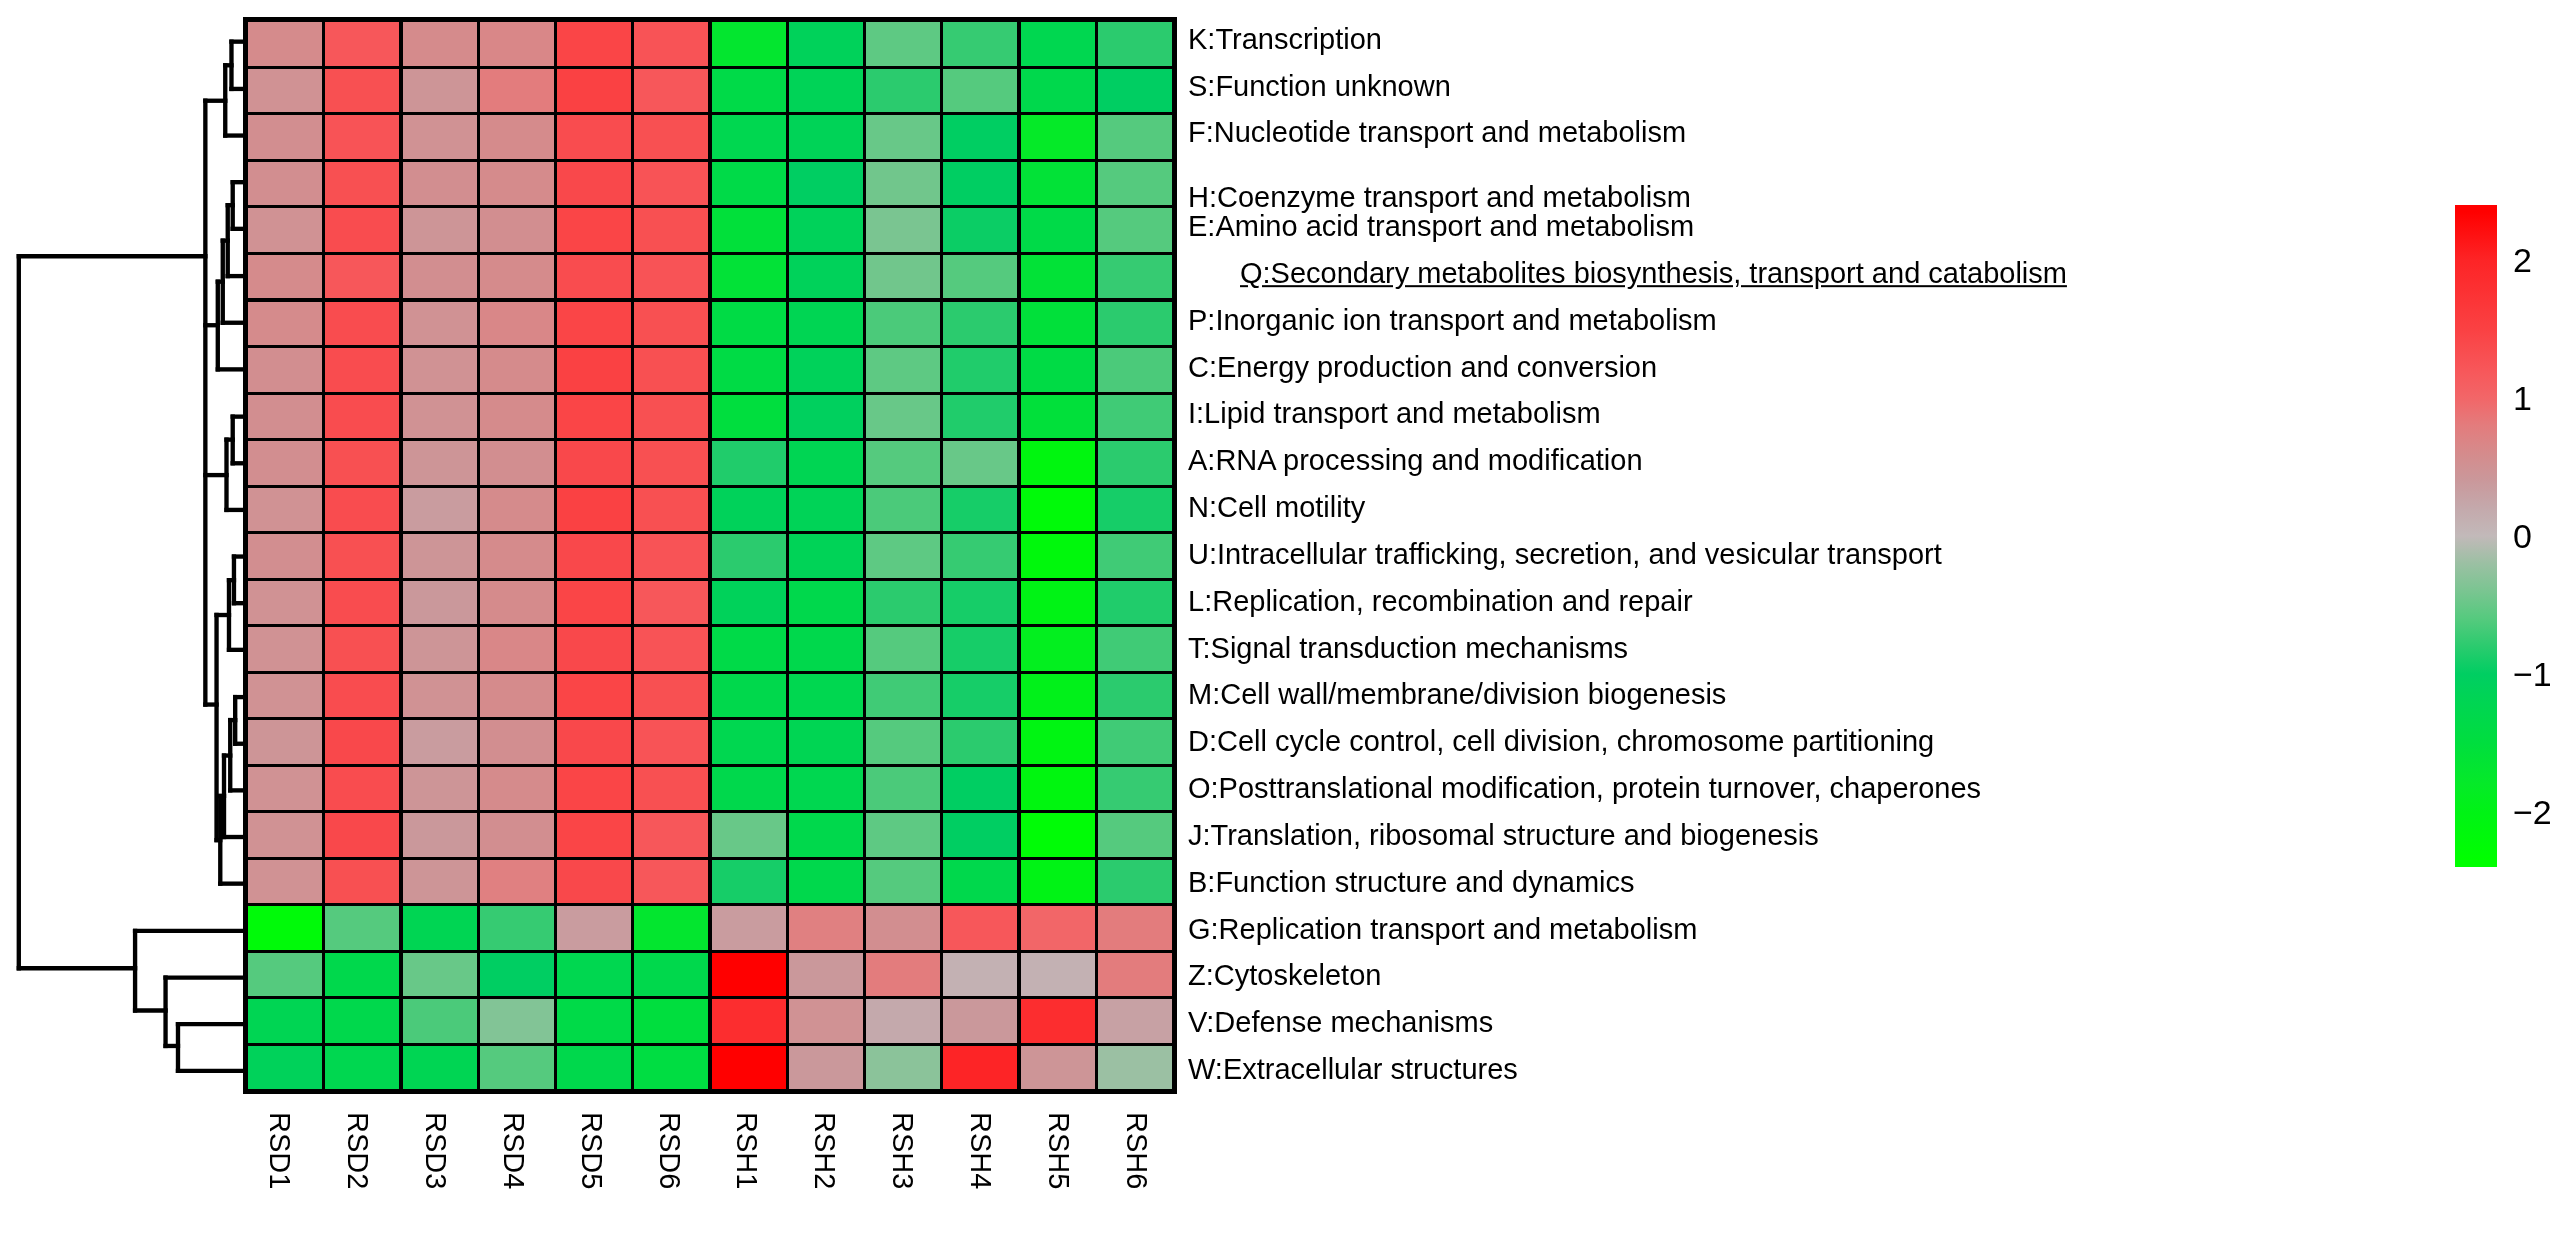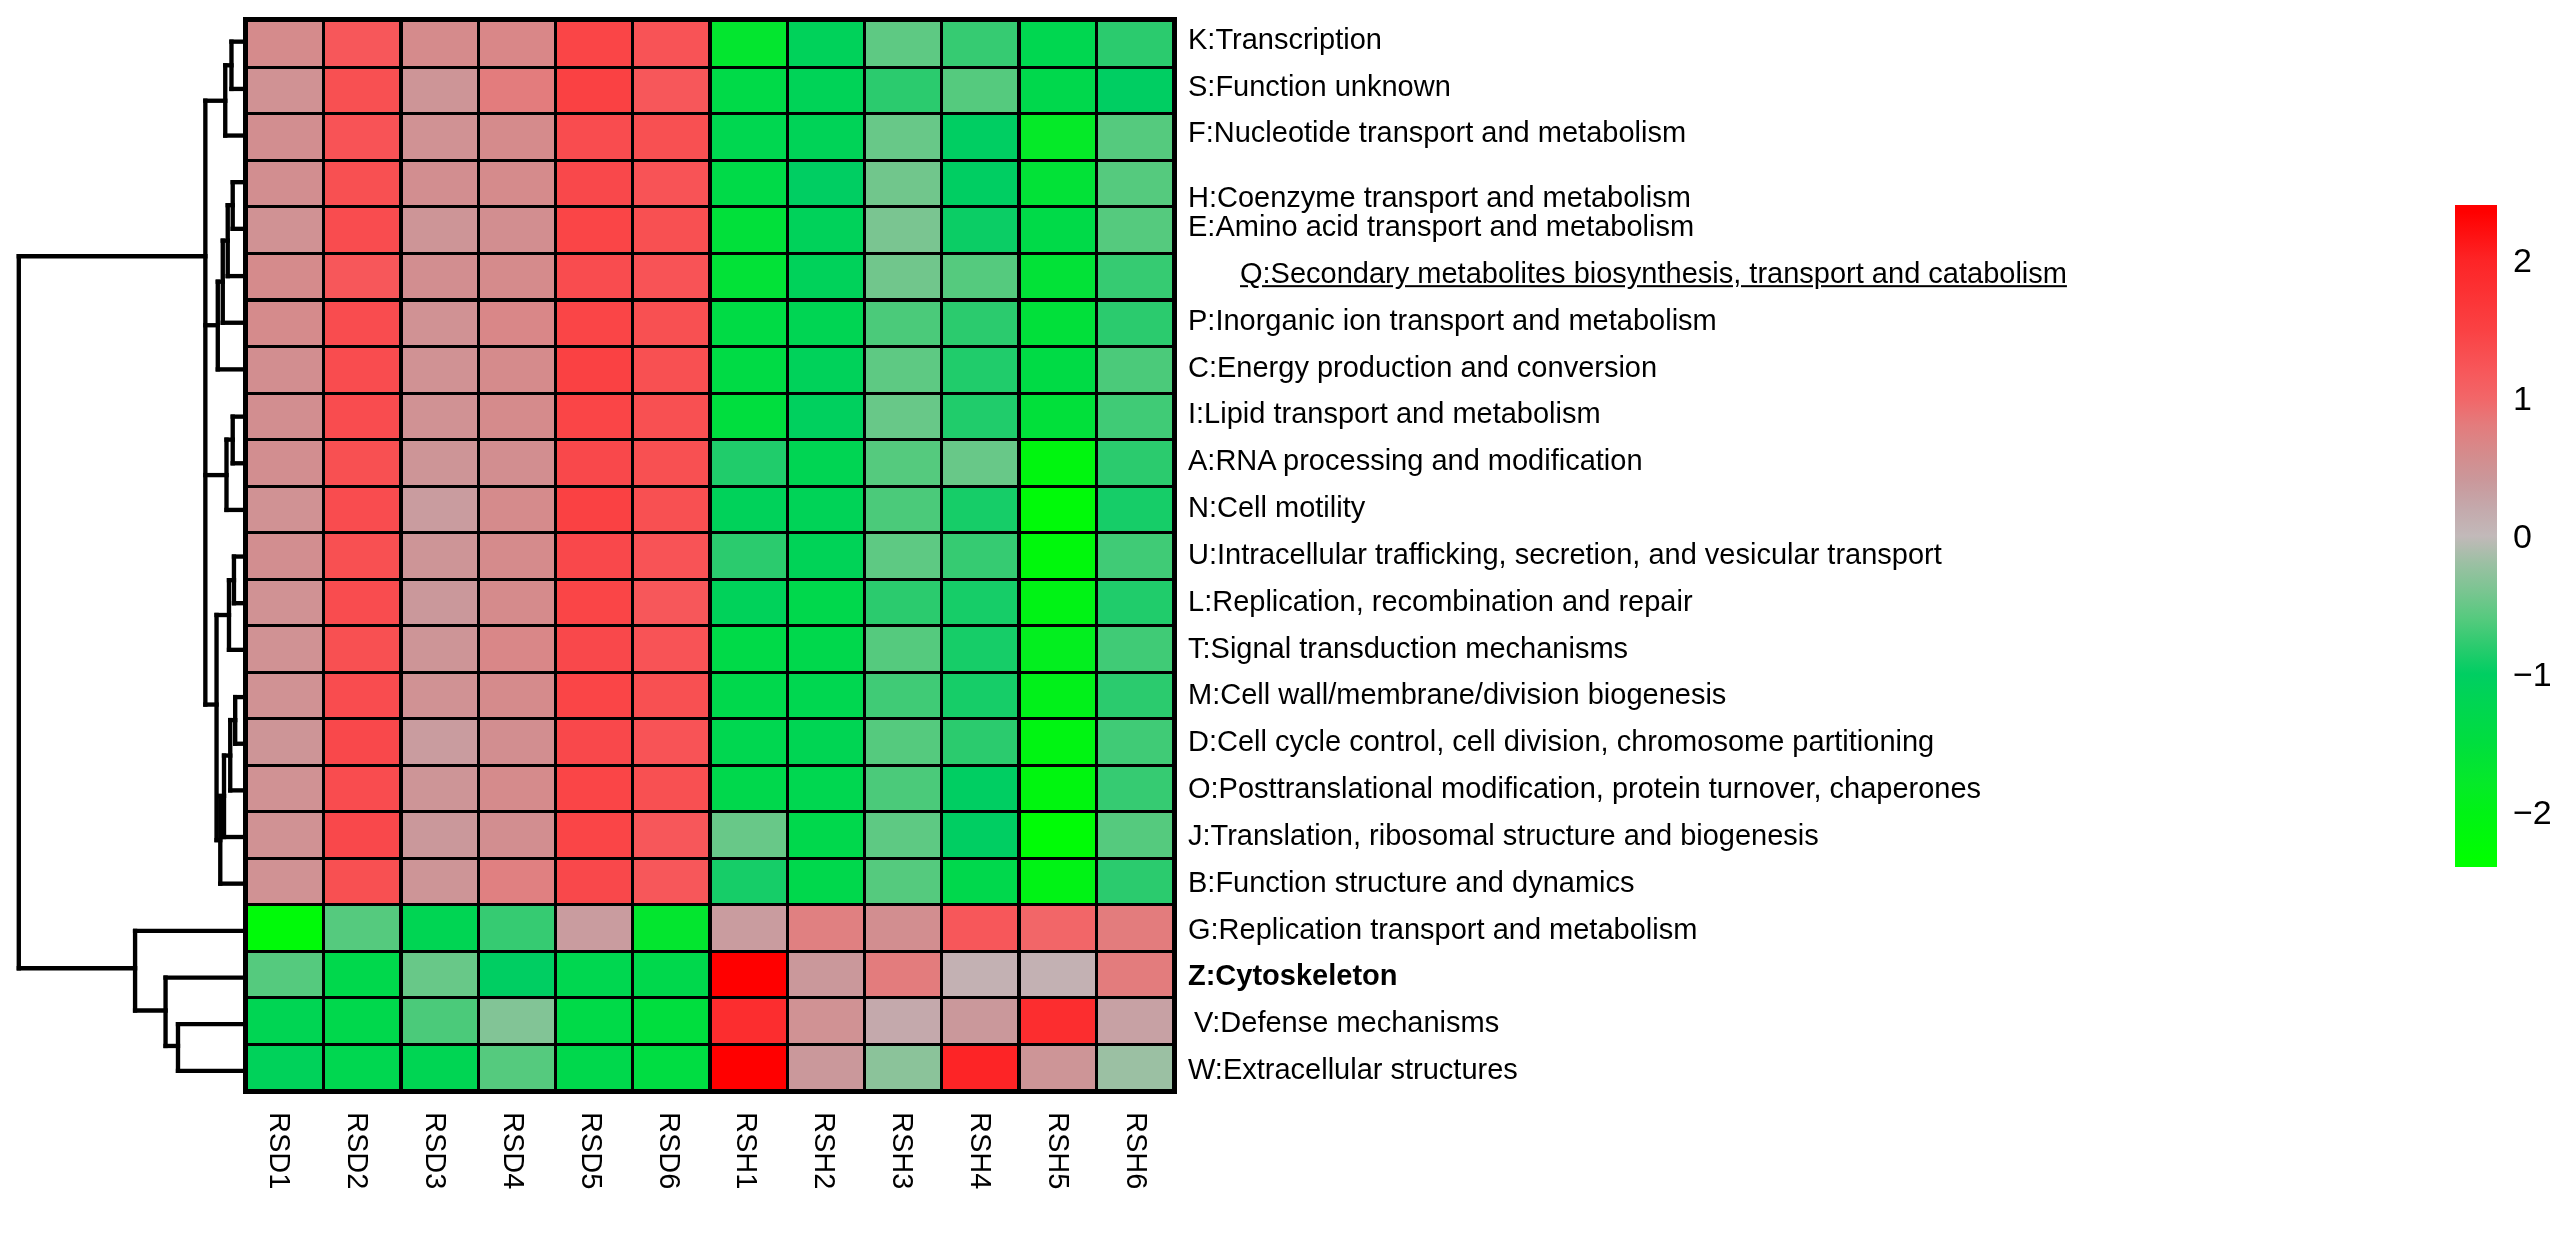--- a/index.html
+++ b/index.html
@@ -415,22 +415,22 @@
       <div class="row-label" style="top: 509px; left: 1188px;">N:Cell motility</div>
       <div class="row-label" style="top: 556px; left: 1188px;">U:Intracellular trafficking, secretion, and vesicular transport</div>
       <div class="row-label" style="top: 603px; left: 1188px;">L:Replication, recombination and repair</div>
       <div class="row-label" style="top: 650px; left: 1188px;">T:Signal transduction mechanisms</div>
       <div class="row-label" style="top: 696px; left: 1188px;">M:Cell wall/membrane/division biogenesis</div>
       <div class="row-label" style="top: 743px; left: 1188px;">D:Cell cycle control, cell division, chromosome partitioning</div>
       <div class="row-label" style="top: 790px; left: 1188px;">O:Posttranslational modification, protein turnover, chaperones</div>
       <div class="row-label" style="top: 837px; left: 1188px;">J:Translation, ribosomal structure and biogenesis</div>
       <div class="row-label" style="top: 884px; left: 1188px;">B:Function structure and dynamics</div>
       <div class="row-label" style="top: 931px; left: 1188px;">G:Replication transport and metabolism</div>
-      <div class="row-label" style="top: 977px; left: 1188px; font-weight: bold;">Z:Cytoskeleton</div>
-      <div class="row-label" style="top: 1024px; left: 1188px; margin-left: 6px;">V:Defense mechanisms</div>
+      <div class="row-label" style="top: 977px; left: 1188px;">Z:Cytoskeleton</div>
+      <div class="row-label" style="top: 1024px; left: 1188px;">V:Defense mechanisms</div>
       <div class="row-label" style="top: 1071px; left: 1188px;">W:Extracellular structures</div>
     </div>
   <div id="col-labels-container">
       <div class="col-label" style="left: 296px; top: 1112px;">RSD1</div>
       <div class="col-label" style="left: 374px; top: 1112px;">RSD2</div>
       <div class="col-label" style="left: 452px; top: 1112px;">RSD3</div>
       <div class="col-label" style="left: 530px; top: 1112px;">RSD4</div>
       <div class="col-label" style="left: 608px; top: 1112px;">RSD5</div>
       <div class="col-label" style="left: 686px; top: 1112px;">RSD6</div>
       <div class="col-label" style="left: 763px; top: 1112px;">RSH1</div>

